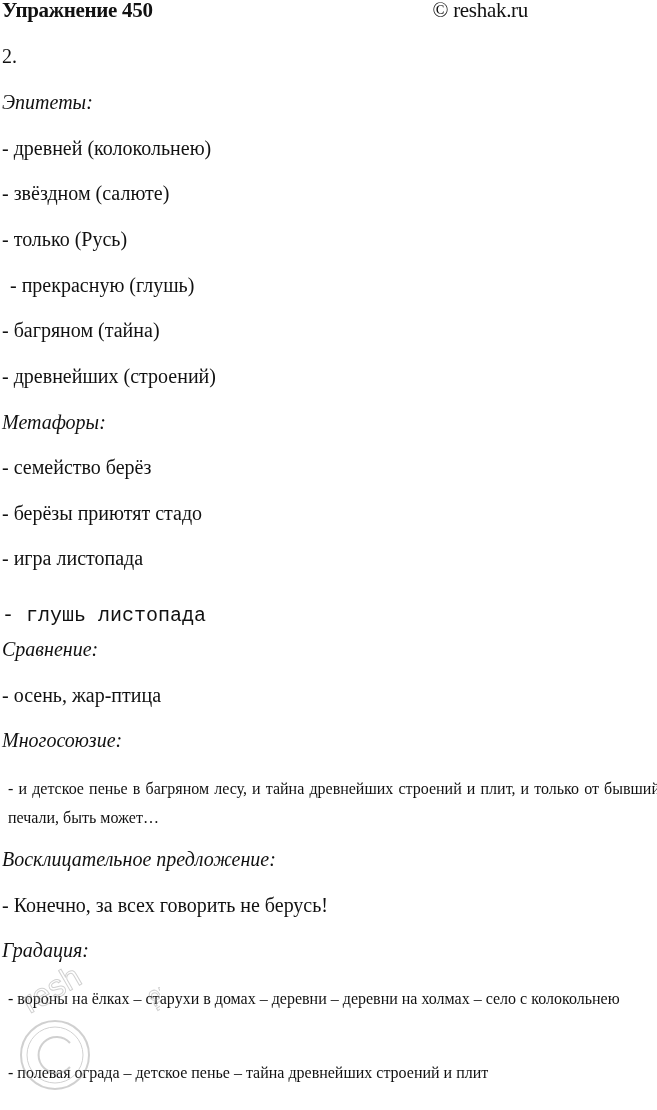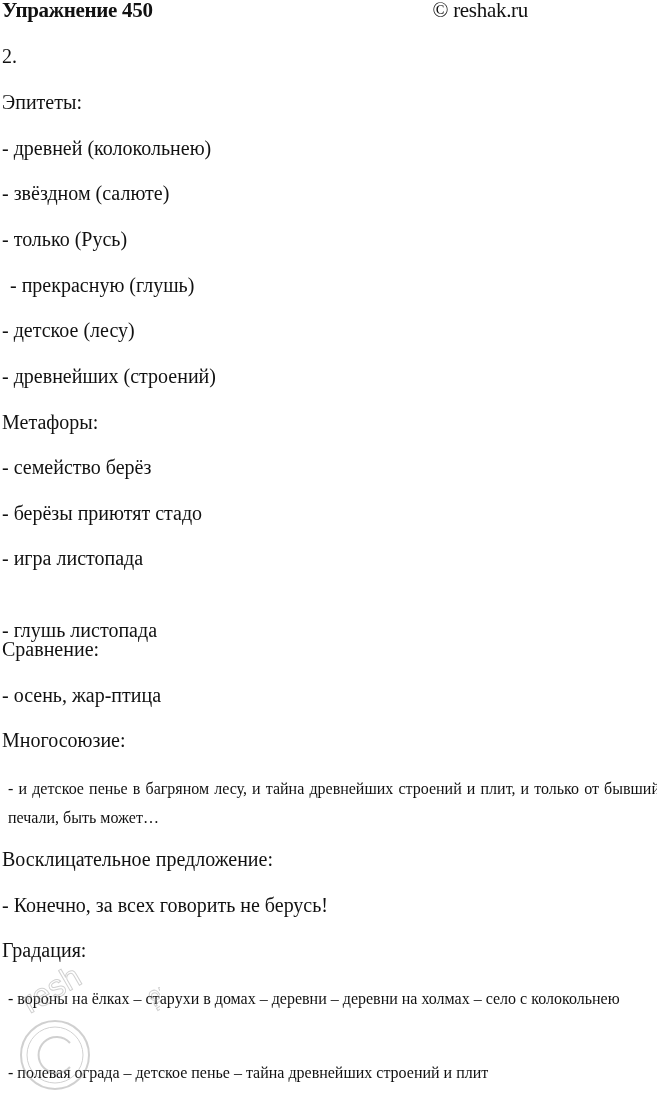--- a/index.html
+++ b/index.html
@@ -37,20 +37,21 @@
       font-size: 21px;
       letter-spacing: -0.3px;
     }
     .line {
       position: absolute;
       left: 2px;
       font-size: 20px;
       white-space: nowrap;
     }
     .italic {
+      font-style: italic;
     }
     .justify {
       position: absolute;
       left: 8px;
       width: 652px;
       font-size: 16px;
       line-height: 29px;
       text-align: justify;
       text-align-last: left;
     }
@@ -72,28 +73,28 @@
   <div class="copyright">© reshak.ru</div>
 </div>
 
 <div class="line" style="top:45px;">2.</div>
 
 <div class="line italic" style="top:91px;">Эпитеты:</div>
 <div class="line" style="top:137px;">- древней (колокольнею)</div>
 <div class="line" style="top:182px;">- звёздном (салюте)</div>
 <div class="line" style="top:228px;">- только (Русь)</div>
 <div class="line" style="top:274px;margin-left:8px;">- прекрасную (глушь)</div>
-<div class="line" style="top:319px;">- детское (лесу)</div>
+<div class="line" style="top:319px;">- багряном (тайна)</div>
 <div class="line" style="top:365px;">- древнейших (строений)</div>
 
 <div class="line italic" style="top:411px;">Метафоры:</div>
 <div class="line" style="top:456px;">- семейство берёз</div>
 <div class="line" style="top:502px;">- берёзы приютят стадо</div>
 <div class="line" style="top:547px;">- игра листопада</div>
-<div class="line" style="top:619px;">- глушь листопада</div>
+<div class="line" style="top:604px;font-family:Liberation Mono, monospace;">- глушь листопада</div>
 
 <div class="line italic" style="top:638px;">Сравнение:</div>
 <div class="line" style="top:684px;">- осень, жар-птица</div>
 
 <div class="line italic" style="top:729px;">Многосоюзие:</div>
 <div class="justify" style="top:774px;">- и детское пенье в багряном лесу, и тайна древнейших строений и плит, и только от бывший печали, быть может…</div>
 
 <div class="line italic" style="top:848px;">Восклицательное предложение:</div>
 <div class="line" style="top:894px;">- Конечно, за всех говорить не берусь!</div>
 

